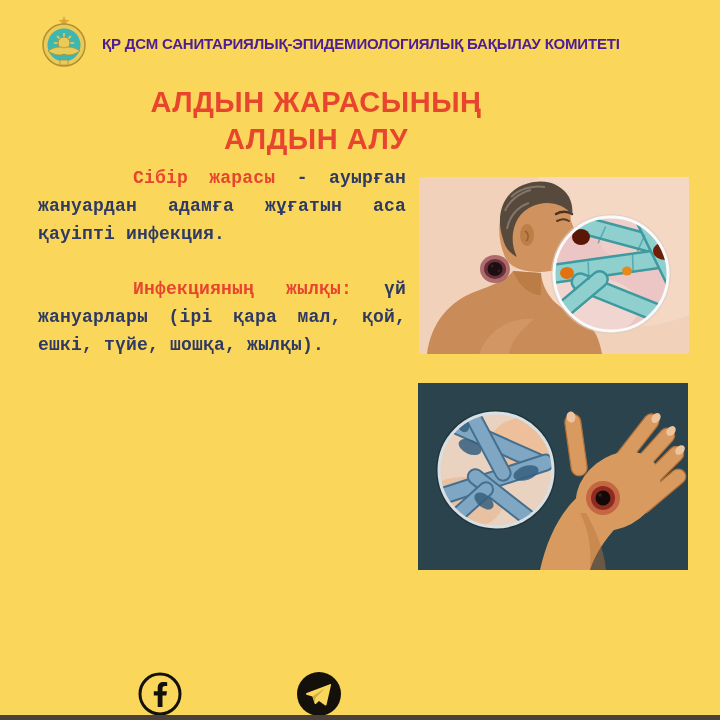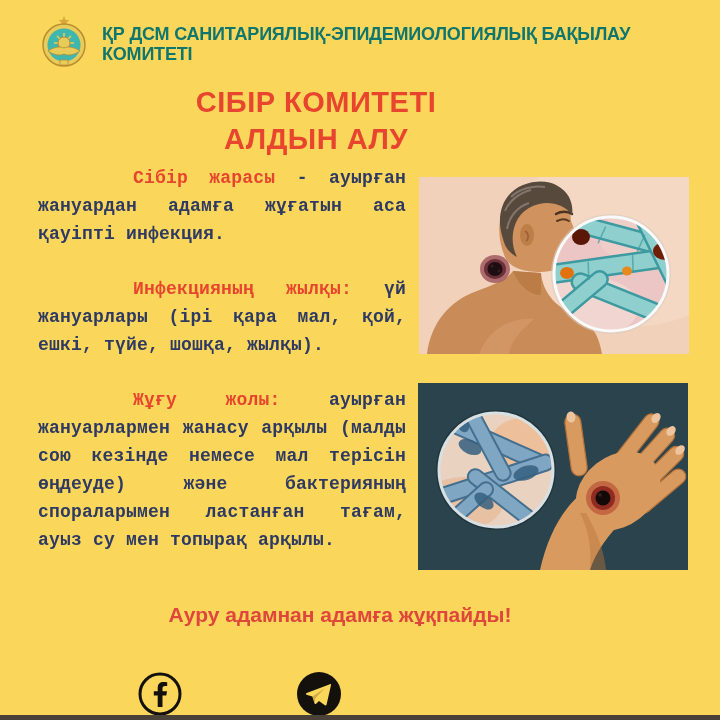--- a/index.html
+++ b/index.html
@@ -4,22 +4,22 @@
 <style>
   html,body { margin:0; padding:0; }
   .canvas {
     position:relative; width:720px; height:720px; overflow:hidden;
     background:#FAD75A;
     font-family:"Liberation Sans", sans-serif;
   }
   
   .header { position:absolute; top:14px; left:38px; right:24px; height:60px;
             display:flex; align-items:center; gap:12px; }
-  .header-title { font-weight:bold; font-size:18px; line-height:20px;
-                  color:#0f766e; letter-spacing:-0.2px; }
+  .header-title { font-weight:bold; font-size:15px; line-height:20px;
+                  color:#4c1d95; letter-spacing:-0.2px; }
   
   .poster-title { position:absolute; top:84px; left:96px; width:440px;
                   text-align:center; color:#E8452F; font-weight:bold;
                   font-size:29px; line-height:37px; letter-spacing:0.5px; }
   
   .paragraphs { position:absolute; top:164px; left:38px; width:368px;font-family:Liberation Mono, monospace; }
   .para { margin:0 0 27px 0; font-size:18px; font-weight:bold; line-height:28px;
           color:#2E3A63; text-align:justify; text-indent:95px; letter-spacing:0.2px; }
   .lead { color:#E8452F; }
   
@@ -54,28 +54,27 @@
         </g>
         <circle cx="26" cy="28" r="6" fill="#E9CB5A" stroke="#B98E2F"></circle>
         <path d="M10,36 C16,32 22,31 26,33 C30,31 36,32 42,36 C36,40 30,41 26,39 C22,41 16,40 10,36 Z" fill="#E9CB5A" stroke="#B98E2F" stroke-width="0.8"></path>
         <rect x="22" y="45" width="8" height="5" rx="1" fill="#E9CB5A" stroke="#B98E2F" stroke-width="0.8"></rect>
       </svg>
     </span>
     <div class="header-title">ҚР ДСМ САНИТАРИЯЛЫҚ-ЭПИДЕМИОЛОГИЯЛЫҚ БАҚЫЛАУ КОМИТЕТІ</div>
   </div>
 
   <div class="poster-title">
-    <div>СІБІР КОМИТЕТІ</div>
+    <div>АЛДЫН ЖАРАСЫНЫҢ</div>
     <div>АЛДЫН АЛУ</div>
   </div>
 
   <div class="paragraphs">
     <p class="para"><span class="lead">Сібір жарасы</span><span> - ауырған жануардан адамға жұғатын аса қауіпті инфекция.</span></p>
     <p class="para"><span class="lead">Инфекцияның жылқы:</span><span> үй жануарлары (ірі қара мал, қой, ешкі, түйе, шошқа, жылқы).</span></p>
-    <p class="para"><span class="lead">Жұғу жолы:</span><span> ауырған жануарлармен жанасу арқылы (малды сою кезінде немесе мал терісін өңдеуде) және бактерияның спораларымен ластанған тағам, ауыз су мен топырақ арқылы.</span></p>
   </div>
 
   <div class="photo photo-1">
     <svg width="270" height="177" viewBox="0 0 270 177">
       <rect width="270" height="177" fill="#F2D1BA"></rect>
       <ellipse cx="210" cy="60" rx="120" ry="90" fill="#F6DCC9" opacity="0.6"></ellipse>
       <g>
         <path d="M8,177 C12,146 30,124 58,114 C74,108 88,103 94,94 L122,96 C124,118 140,132 158,139 C172,145 180,158 183,177 Z" fill="#C98B58"></path>
         <path d="M60,177 C70,150 95,140 115,142 C100,155 92,165 90,177 Z" fill="#D99F6C" opacity="0.6"></path>
         <path d="M94,94 C100,110 112,118 122,118 L122,96 Z" fill="#B5763F" opacity="0.7"></path>
@@ -174,21 +173,20 @@
             <ellipse cx="108" cy="90" rx="13" ry="7" transform="rotate(-18 108 90)"></ellipse>
             <ellipse cx="66" cy="118" rx="11" ry="6.5" transform="rotate(38 66 118)"></ellipse>
             <ellipse cx="44" cy="40" rx="10" ry="6" transform="rotate(62 44 40)"></ellipse>
           </g>
         </g>
         <circle cx="78" cy="87" r="57" fill="none" stroke="#D9E0E3" stroke-width="3"></circle>
       </g>
     </svg>
   </div>
 
-  <div class="warning">Ауру адамнан адамға жұқпайды!</div>
 
   <div class="social social-fb">
     <span>
       <svg width="46" height="46" viewBox="0 0 46 46">
         <circle cx="23" cy="23" r="20" fill="none" stroke="#14110D" stroke-width="3"></circle>
         <path fill="#14110D" d="M25.5,36 L25.5,24.5 L29.3,24.5 L30,20.2 L25.5,20.2 L25.5,17.4 C25.5,16.1 26.1,15 28,15 L30.2,15 L30.2,11.2 C29.4,11.1 28,11 26.4,11 C23,11 20.7,13 20.7,16.9 L20.7,20.2 L16.8,20.2 L16.8,24.5 L20.7,24.5 L20.7,36 Z"></path>
       </svg>
     </span>
     <span class="handle">ksekmzrk</span>
   </div>

